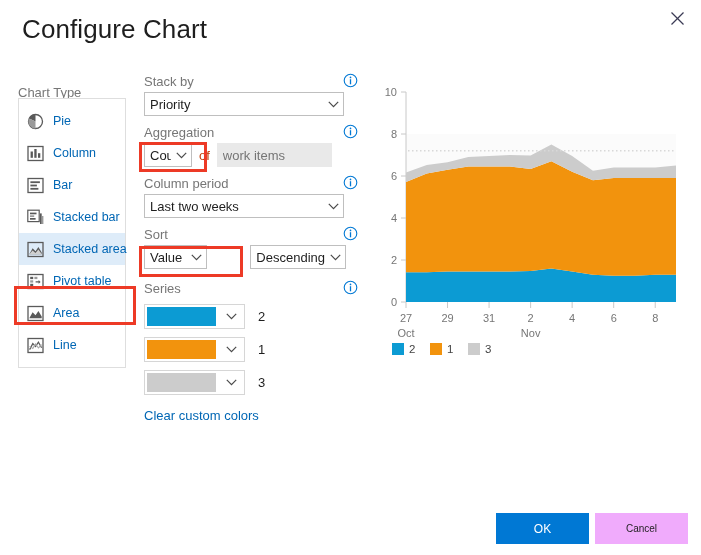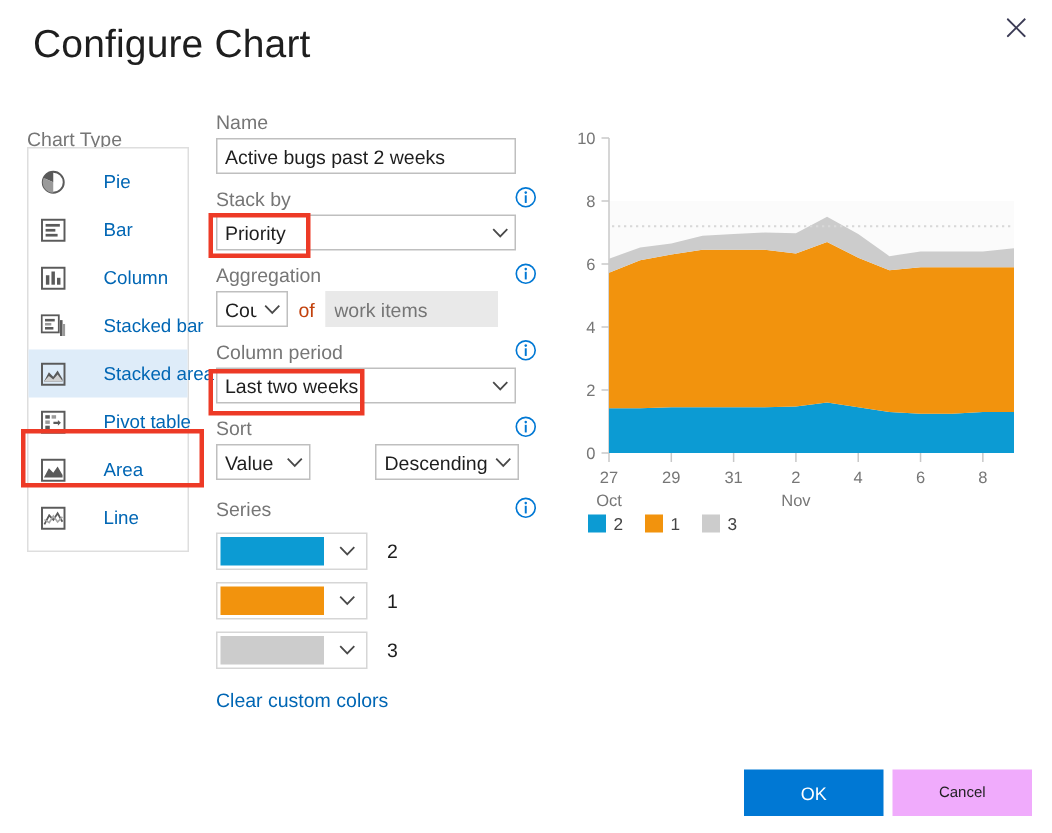--- a/index.html
+++ b/index.html
@@ -61,21 +61,20 @@
     background: #ffffff;
     padding: 6px 0;
   }
   .chart-type-item {
     display: flex;
     align-items: center;
     height: 32px;
     padding: 0 8px;
     cursor: pointer;
     box-sizing: border-box;
-    gap: 16px;
   }
   .chart-type-item.selected { background: #deecf9; }
   .chart-type-item .ct-icon {
     width: 17px;
     height: 17px;
     flex: 0 0 17px;
     margin-right: 9px;
     display: block;
   }
   .chart-type-item .ct-label {
@@ -262,38 +261,38 @@
         <path d="M8.5 8.5 L2.1 5.6 A7 7 0 0 0 8.5 15.5 Z" fill="#9a9a9a"></path>
       </svg>
     </span>
     <span class="ct-label">Pie</span>
   </div>
 
   <div class="chart-type-item">
     <span class="ct-icon">
       <svg width="17" height="17" viewBox="0 0 17 17">
         <rect x="1" y="1.5" width="15" height="14" fill="none" stroke="#5a5a5a" stroke-width="1.3"></rect>
+        <rect x="3.6" y="6.5" width="2.3" height="6.3" fill="#5a5a5a"></rect>
+        <rect x="7.3" y="4.0" width="2.3" height="8.8" fill="#5a5a5a"></rect>
+        <rect x="11.0" y="8.2" width="2.3" height="4.6" fill="#5a5a5a"></rect>
+      </svg>
+    </span>
+    <span class="ct-label">Column</span>
+  </div>
+
+  <div class="chart-type-item">
+    <span class="ct-icon">
+      <svg width="17" height="17" viewBox="0 0 17 17">
+        <rect x="1" y="1.5" width="15" height="14" fill="none" stroke="#5a5a5a" stroke-width="1.3"></rect>
         <rect x="3.4" y="4.3" width="9.5" height="1.8" fill="#5a5a5a"></rect>
         <rect x="3.4" y="7.6" width="6.5" height="1.8" fill="#5a5a5a"></rect>
         <rect x="3.4" y="10.9" width="8" height="1.8" fill="#5a5a5a"></rect>
       </svg>
     </span>
     <span class="ct-label">Bar</span>
-  </div>
-
-  <div class="chart-type-item">
-    <span class="ct-icon">
-      <svg width="17" height="17" viewBox="0 0 17 17">
-        <rect x="1" y="1.5" width="15" height="14" fill="none" stroke="#5a5a5a" stroke-width="1.3"></rect>
-        <rect x="3.6" y="6.5" width="2.3" height="6.3" fill="#5a5a5a"></rect>
-        <rect x="7.3" y="4.0" width="2.3" height="8.8" fill="#5a5a5a"></rect>
-        <rect x="11.0" y="8.2" width="2.3" height="4.6" fill="#5a5a5a"></rect>
-      </svg>
-    </span>
-    <span class="ct-label">Column</span>
   </div>
 
   <div class="chart-type-item">
     <span class="ct-icon">
       <svg width="17" height="17" viewBox="0 0 17 17">
         <rect x="0.8" y="1.2" width="11.4" height="11.4" fill="none" stroke="#5a5a5a" stroke-width="1.2"></rect>
         <rect x="3.0" y="3.6" width="6.5" height="1.7" fill="#5a5a5a"></rect>
         <rect x="3.0" y="6.3" width="4.2" height="1.7" fill="#9a9a9a"></rect>
         <rect x="3.0" y="9.0" width="5.6" height="1.7" fill="#5a5a5a"></rect>
         <rect x="13.0" y="4.4" width="1.7" height="10.6" fill="#5a5a5a"></rect>
@@ -345,24 +344,20 @@
         <polyline points="2.6,12.6 5.8,6.6 8.6,9.6 11.4,5.2 14.6,10.8" fill="none" stroke="#5a5a5a" stroke-width="1.2"></polyline>
         <polyline points="2.6,9.4 5.8,11.4 8.6,7.0 11.4,11.0 14.6,7.6" fill="none" stroke="#a8a8a8" stroke-width="1.1"></polyline>
       </svg>
     </span>
     <span class="ct-label">Line</span>
   </div>
 </div>
 
 <div id="form-col">
 
-  <div class="field-row">
-    <div class="field-label">Name</div>
-    <input class="text-input" type="text" value="Active bugs past 2 weeks" style="">
-  </div>
 
   <div class="field-row">
     <div class="field-label">Stack by</div>
     <span class="info-icon">
       <svg width="15" height="15" viewBox="0 0 15 15">
         <circle cx="7.5" cy="7.5" r="6.3" fill="none" stroke="#0078d4" stroke-width="1.1"></circle>
         <circle cx="7.5" cy="4.4" r="0.85" fill="#0078d4"></circle>
         <rect x="6.85" y="6.2" width="1.3" height="5.1" fill="#0078d4"></rect>
       </svg>
     </span>

